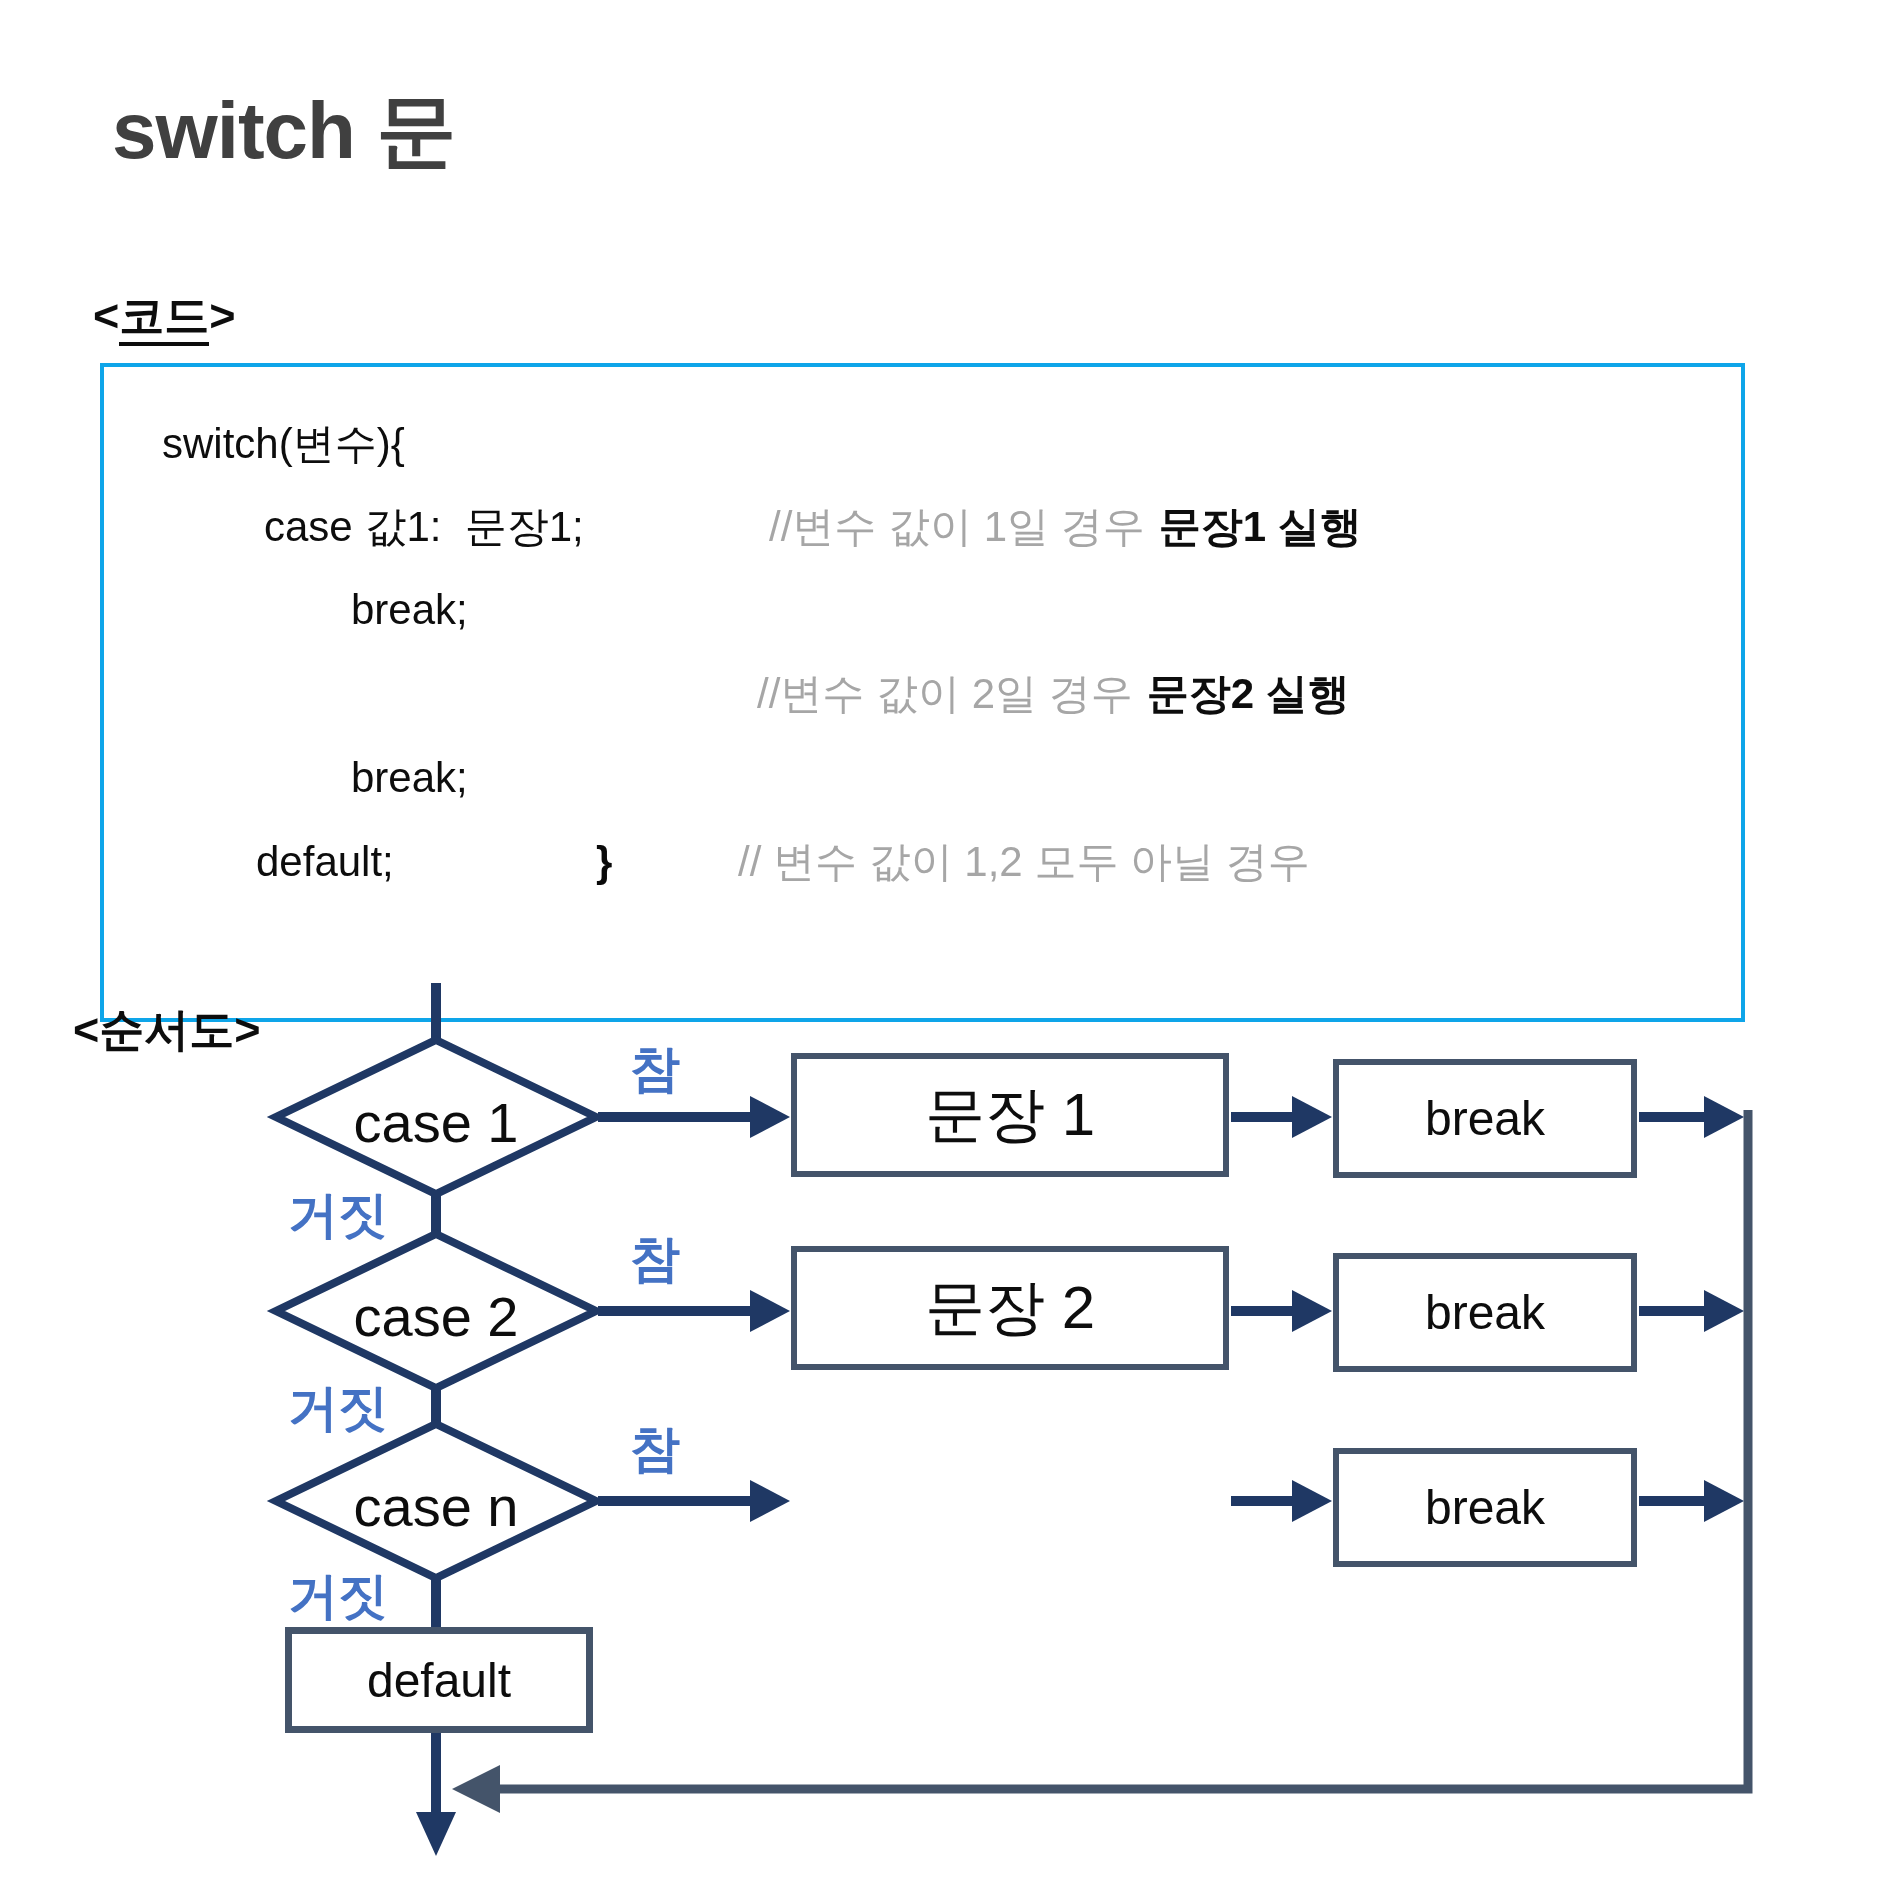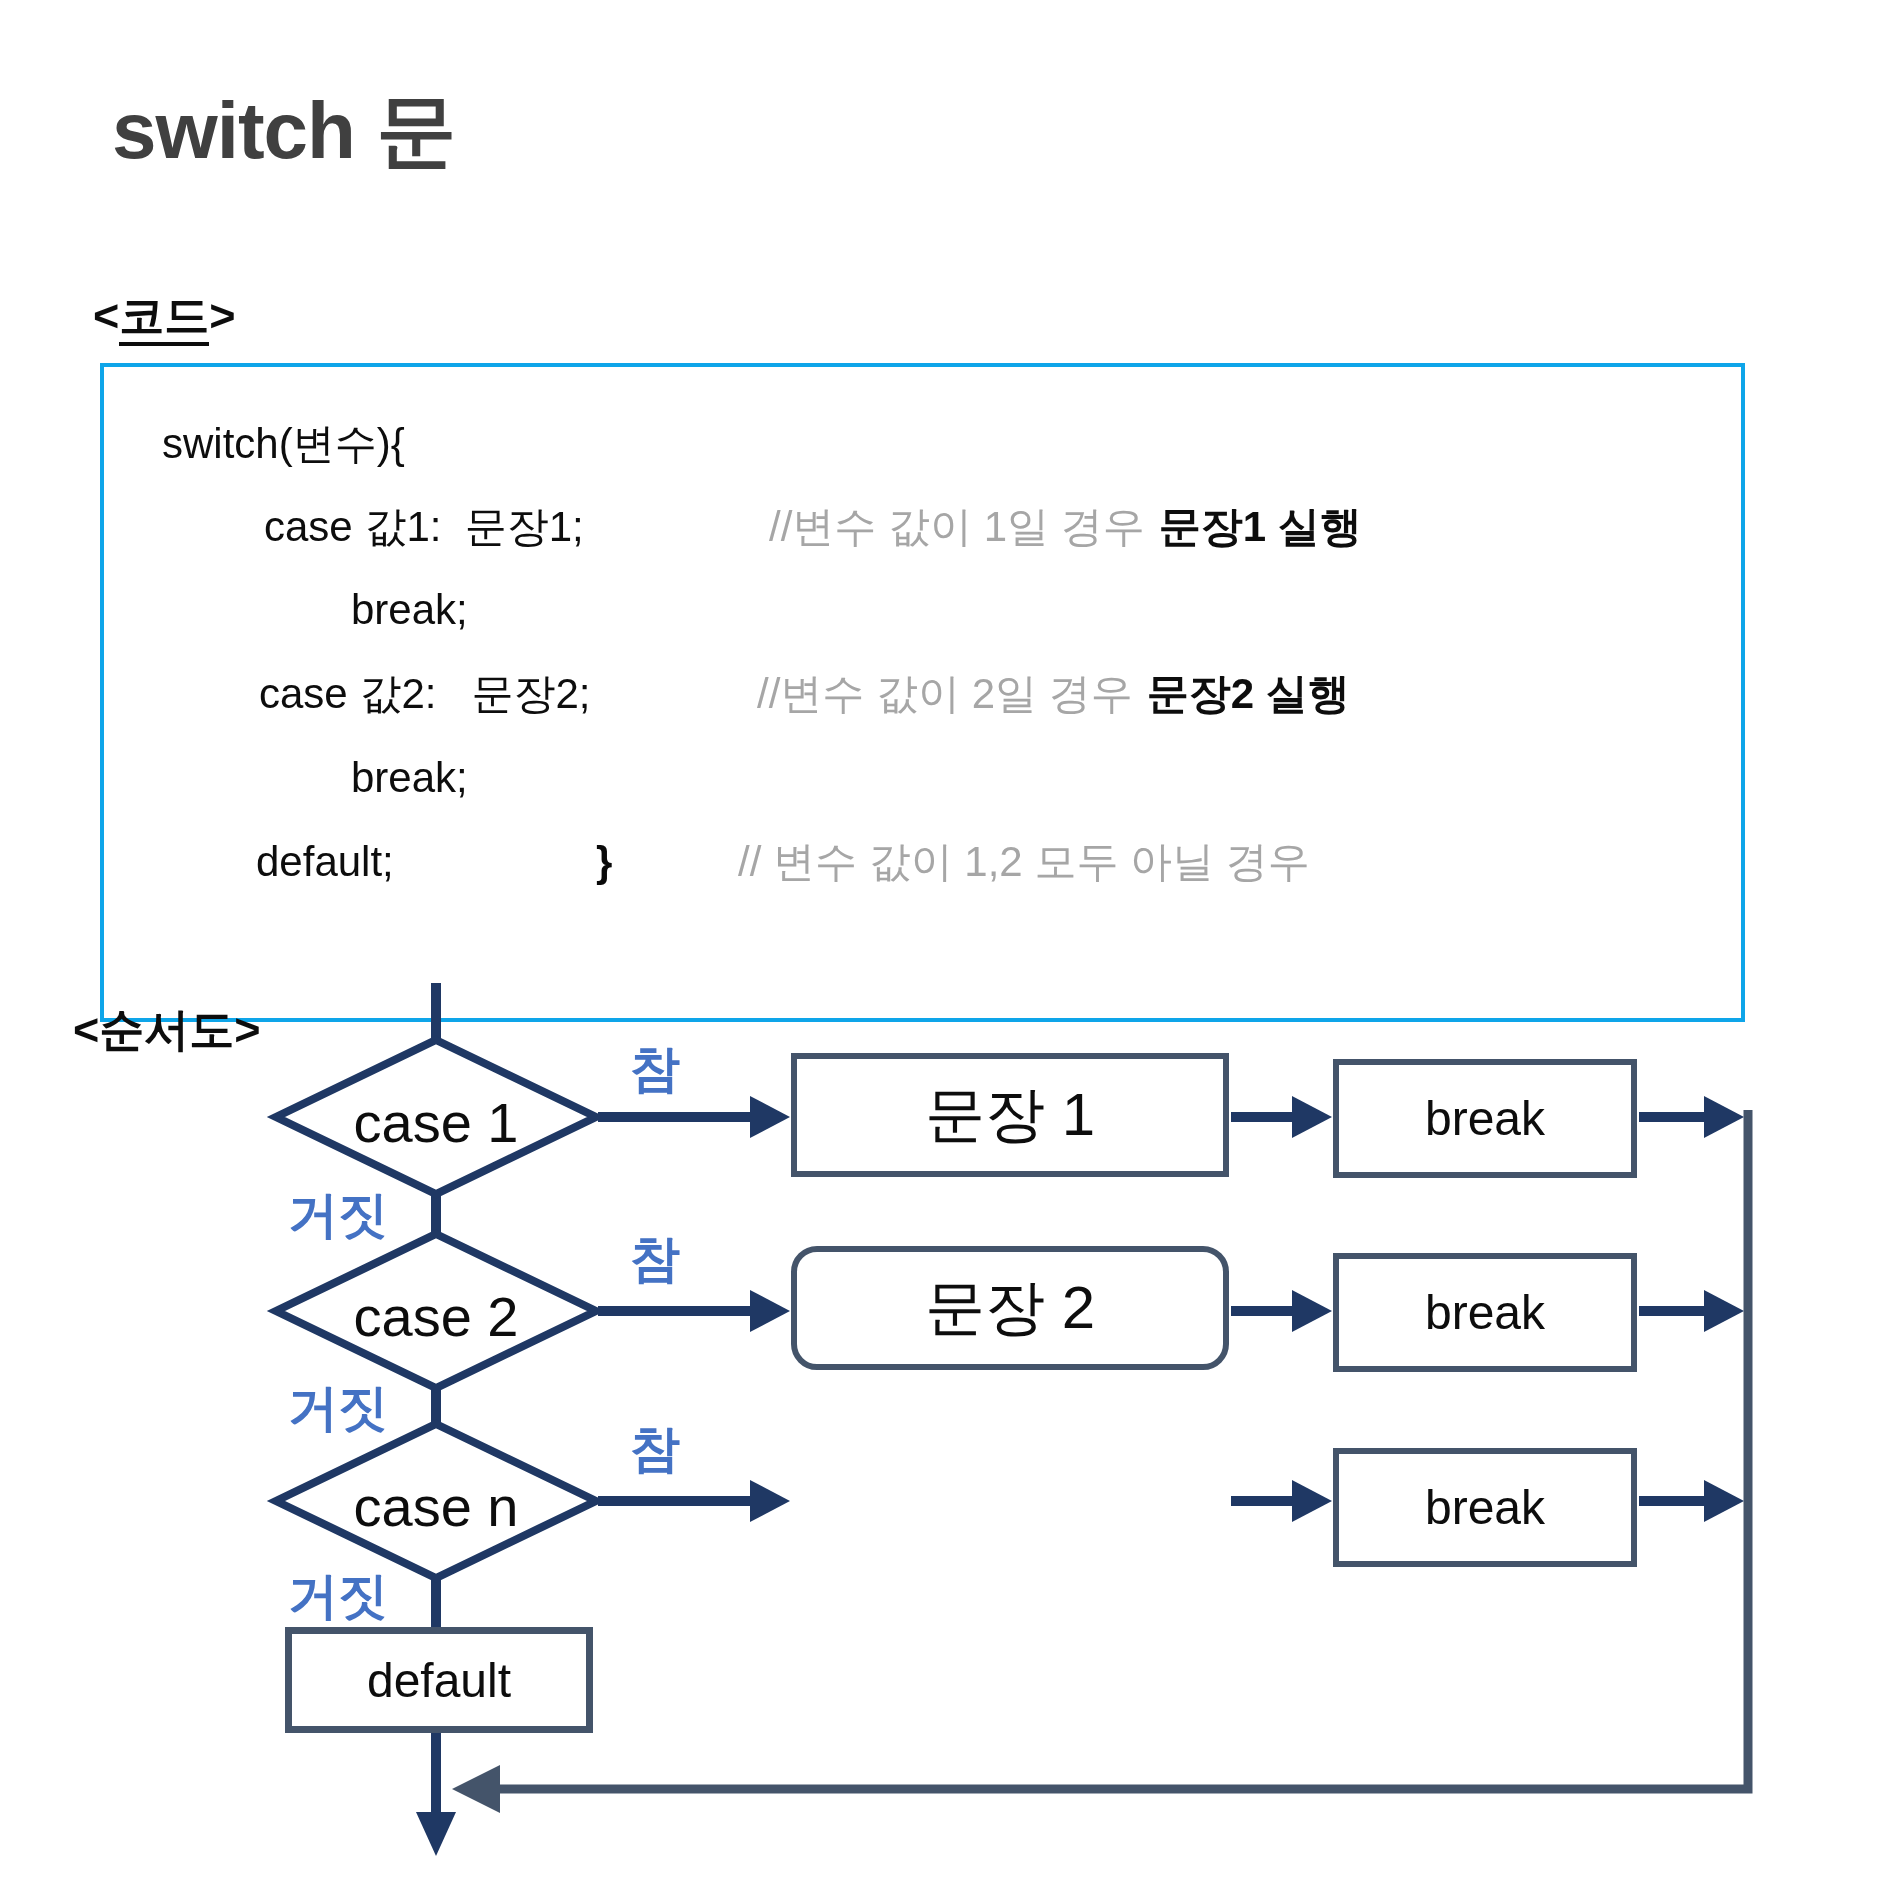--- a/index.html
+++ b/index.html
@@ -37,21 +37,21 @@
   .brace6{left:492px;top:470px;font-size:42px;line-height:50px;font-weight:600;}
 
   
   svg.flow{left:0;top:0;width:1890px;height:1890px;}
 
   .node{
     box-sizing:border-box;background:#ffffff;display:flex;align-items:center;justify-content:center;
     color:#0d0d0d;text-align:center;
   }
   .stmt{left:791px;width:438px;height:124px;border:6px solid #44546a;font-size:60px;}
-  .stmt1{top:1053px;} .stmt2{top:1246px;border-radius:26px;} .stmt3{top:1438px;}
+  .stmt1{top:1053px;} .stmt2{top:1246px;} .stmt3{top:1438px;}
   .brk{left:1333px;width:304px;height:119px;border:6px solid #44546a;font-size:48px;}
   .brk1{top:1059px;} .brk2{top:1253px;} .brk3{top:1448px;}
   .defbox{left:285px;top:1627px;width:308px;height:106px;border:7px solid #44546a;font-size:48px;}
 
   .dlabel{left:296px;width:280px;text-align:center;font-size:56px;color:#0d0d0d;}
   .d1{top:1090px;} .d2{top:1284px;} .d3{top:1474px;}
 
   .tf{font-size:50px;font-weight:600;color:#4472c4;white-space:pre;}
   .t1{left:630px;top:1036px;} .t2{left:630px;top:1226px;} .t3{left:630px;top:1416px;}
   .f1{left:288px;top:1182px;} .f2{left:288px;top:1375px;} .f3{left:288px;top:1563px;}
@@ -63,21 +63,20 @@
 
   <div class="abs title">switch 문</div>
 
   <div class="abs seclabel lbl-code"><span>&lt;</span><span class="u">코드</span><span>&gt;</span></div>
 
   <div class="abs code-box">
     <div class="cl l1">switch(변수){</div>
     <div class="cl l2">case 값1:  문장1;</div>
     <div class="cm c2"><span class="gray">//변수 값이 1일 경우</span><span class="exec">문장1 실행</span></div>
     <div class="cl l3">break;</div>
-    <div class="cl l4">case 값2:   문장2;</div>
     <div class="cm c4"><span class="gray">//변수 값이 2일 경우</span><span class="exec">문장2 실행</span></div>
     <div class="cl l5">break;</div>
     <div class="cl l6">default;</div>
     <div class="abs brace6">}</div>
     <div class="cm c6"><span class="gray">// 변수 값이 1,2 모두 아닐 경우</span></div>
   </div>
 
   <div class="abs seclabel lbl-flow"><span>&lt;</span><span>순서도</span><span>&gt;</span></div>
 
   <svg class="abs flow" viewBox="0 0 1890 1890">

